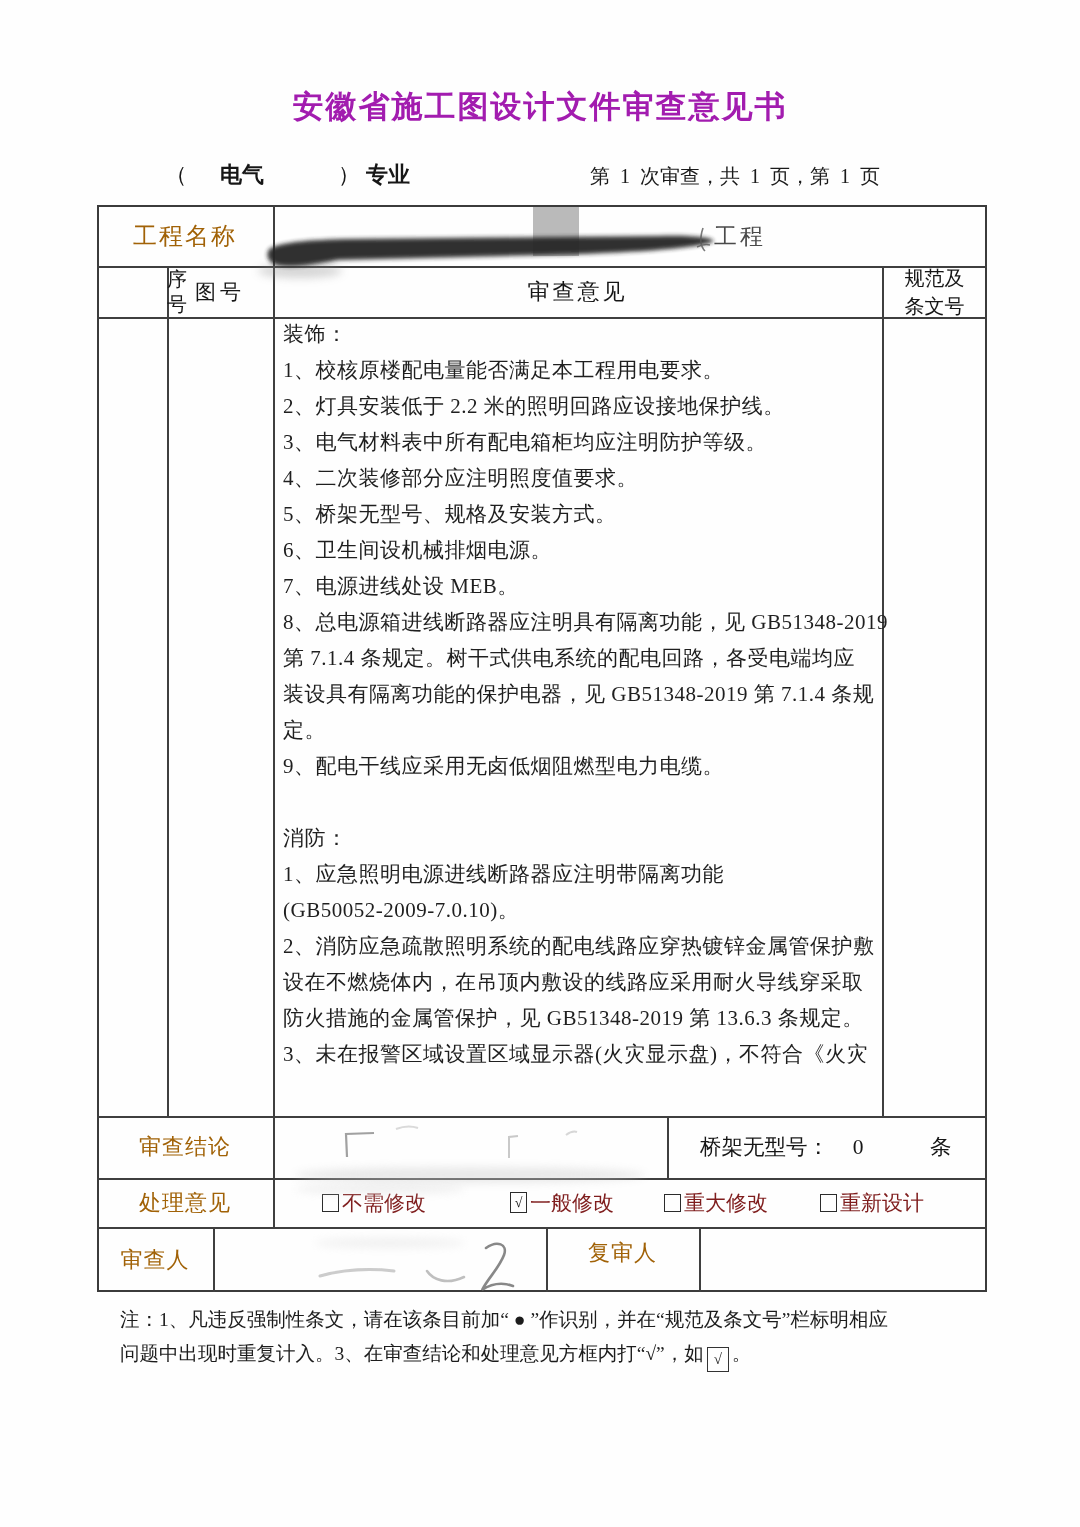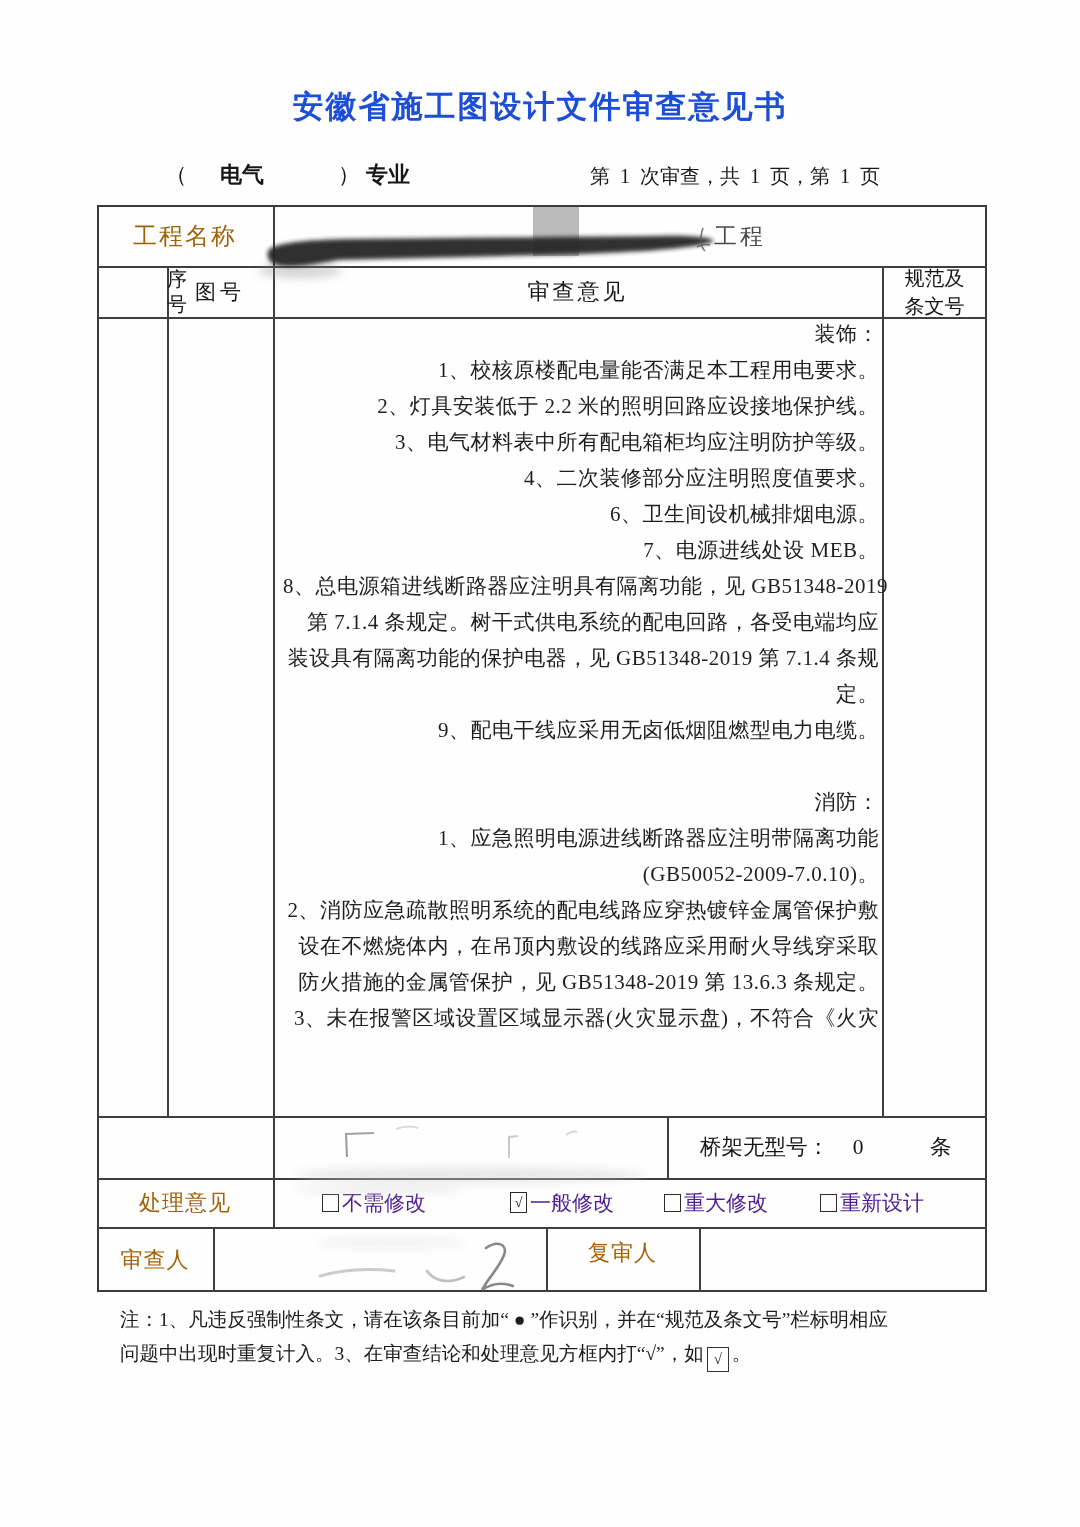--- a/index.html
+++ b/index.html
@@ -8,45 +8,45 @@
     font-family:"Liberation Serif", serif;color:#1e1e1e;overflow:hidden;
   }
   .cell{position:absolute;display:flex;align-items:center;justify-content:center;}
   
   .frame{position:absolute;left:97px;top:205px;width:886px;height:1083px;border:2px solid #3b3b3b;}
   .hline{position:absolute;left:97px;width:890px;height:1.5px;background:#3f3f3f;}
   .vline{position:absolute;width:1.5px;background:#3f3f3f;}
   
   .doc-title{position:absolute;left:0;right:0;top:86px;text-align:center;
     font-family:"Liberation Sans", sans-serif;font-weight:700;font-size:31px;
-    letter-spacing:2px;color:#1d4ed8;}
+    letter-spacing:2px;color:#a21caf;}
   .sub{position:absolute;top:160px;font-size:22px;color:#161616;}
   .sub.bold{font-weight:700;font-family:"Liberation Sans", sans-serif;}
   .review-info{position:absolute;top:163px;left:590px;font-size:20px;white-space:pre;color:#1a1a1a;}
   
   .lbl{font-size:22px;letter-spacing:1px;color:#a16207;}
   .project-label{font-size:24px;letter-spacing:2px;}
   .hdr{font-size:21px;color:#161616;}
   .wrap-narrow{display:inline-block;width:24px;line-height:1.25;text-align:center;font-size:20px;}
   .wrap-code{display:inline-block;width:68px;line-height:1.4;text-align:center;font-size:20px;}
   
-  .op-lines{position:absolute;left:283px;top:320px;width:596px;text-align:right;}
+  .op-lines{position:absolute;left:283px;top:320px;width:596px;}
   .op-line{height:36px;font-size:21px;letter-spacing:0.5px;white-space:pre;color:#1f1f1f;}
   
   .gray-redact{position:absolute;left:533px;top:207px;width:46px;height:49px;background:#b3b3b3;opacity:.9;z-index:3;}
   .project-frag{position:absolute;left:714px;top:221px;font-size:23px;letter-spacing:3px;color:#4a4a4a;z-index:4;}
   
   .viol{position:absolute;top:1116px;height:62px;line-height:62px;font-size:21.5px;color:#161616;}
   
   .opt-row{position:absolute;left:273px;top:1178px;width:714px;height:49px;}
   .cb-opt{position:absolute;top:50%;transform:translateY(-50%);display:inline-flex;align-items:center;white-space:nowrap;}
   .cb-box{display:inline-flex;align-items:center;justify-content:center;width:15px;height:16px;
     border:1.5px solid #2b2b2b;font-size:14px;line-height:1;margin-right:3px;color:#111;}
   .cb-box.checked{height:19px;}
-  .cb-label{font-size:21px;color:#4c1d95;}
+  .cb-label{font-size:21px;color:#7f1d1d;}
   
   .footnote{position:absolute;left:120px;top:1303px;width:870px;font-size:19.5px;line-height:34px;color:#1c1c1c;}
   .boxed-check{display:inline-block;width:20px;height:23px;border:1.5px solid #333;
     text-align:center;line-height:23px;font-size:15px;margin:0 3px;vertical-align:-4px;}
   .overlay{position:absolute;left:0;top:0;z-index:6;pointer-events:none;}
 </style>
 </head>
 <body>
 
 <div class="page">
@@ -91,37 +91,41 @@
   <div class="cell" style="left:882px;top:266px;width:105px;height:51px;">
     <span class="wrap-code hdr">规范及条文号</span>
   </div>
 
   <div id="opinion-lines" class="op-lines">
       <div class="op-line">装饰：</div>
       <div class="op-line">1、校核原楼配电量能否满足本工程用电要求。</div>
       <div class="op-line">2、灯具安装低于 2.2 米的照明回路应设接地保护线。</div>
       <div class="op-line">3、电气材料表中所有配电箱柜均应注明防护等级。</div>
       <div class="op-line">4、二次装修部分应注明照度值要求。</div>
+      <div class="op-line">5、桥架无型号、规格及安装方式。</div>
       <div class="op-line">6、卫生间设机械排烟电源。</div>
       <div class="op-line">7、电源进线处设 MEB。</div>
       <div class="op-line">8、总电源箱进线断路器应注明具有隔离功能，见 GB51348-2019</div>
       <div class="op-line">第 7.1.4 条规定。树干式供电系统的配电回路，各受电端均应</div>
       <div class="op-line">装设具有隔离功能的保护电器，见 GB51348-2019 第 7.1.4 条规</div>
       <div class="op-line">定。</div>
       <div class="op-line">9、配电干线应采用无卤低烟阻燃型电力电缆。</div>
       <div class="op-line">&nbsp;</div>
       <div class="op-line">消防：</div>
       <div class="op-line">1、应急照明电源进线断路器应注明带隔离功能</div>
       <div class="op-line">(GB50052-2009-7.0.10)。</div>
       <div class="op-line">2、消防应急疏散照明系统的配电线路应穿热镀锌金属管保护敷</div>
       <div class="op-line">设在不燃烧体内，在吊顶内敷设的线路应采用耐火导线穿采取</div>
       <div class="op-line">防火措施的金属管保护，见 GB51348-2019 第 13.6.3 条规定。</div>
       <div class="op-line">3、未在报警区域设置区域显示器(火灾显示盘)，不符合《火灾</div>
     </div>
 
+  <div class="cell" style="left:97px;top:1116px;width:176px;height:62px;">
+    <span class="lbl">审查结论</span>
+  </div>
   <span class="viol" style="left:700px;">桥架无型号：</span>
   <span class="viol" style="left:838px;width:40px;text-align:center;">0</span>
   <span class="viol" style="left:930px;">条</span>
 
   <div class="cell" style="left:97px;top:1178px;width:176px;height:49px;">
     <span class="lbl">处理意见</span>
   </div>
   <div id="handling-options" class="opt-row">
       <span class="cb-opt" style="left: 49px;">
         <span class="cb-box"></span>

